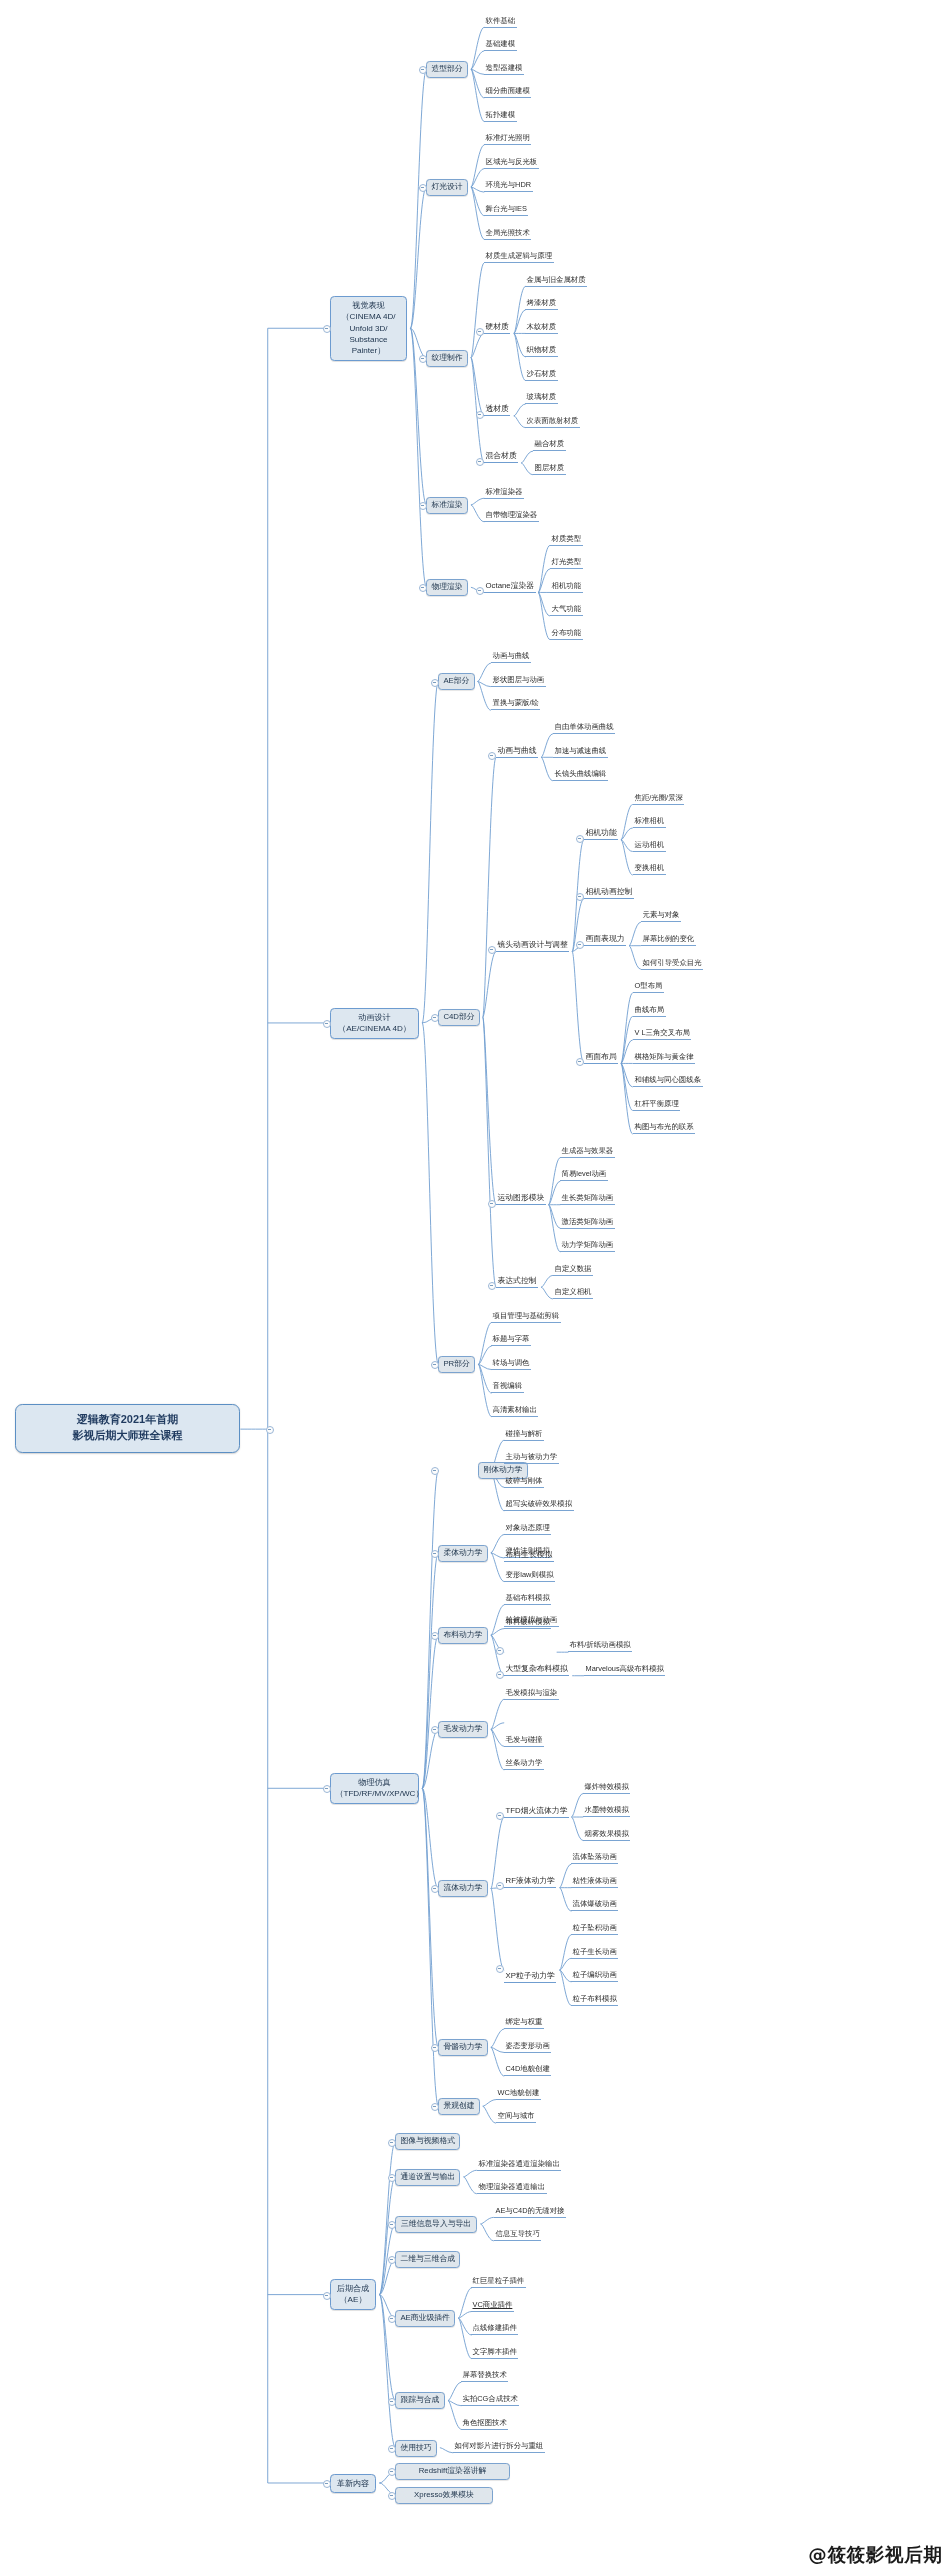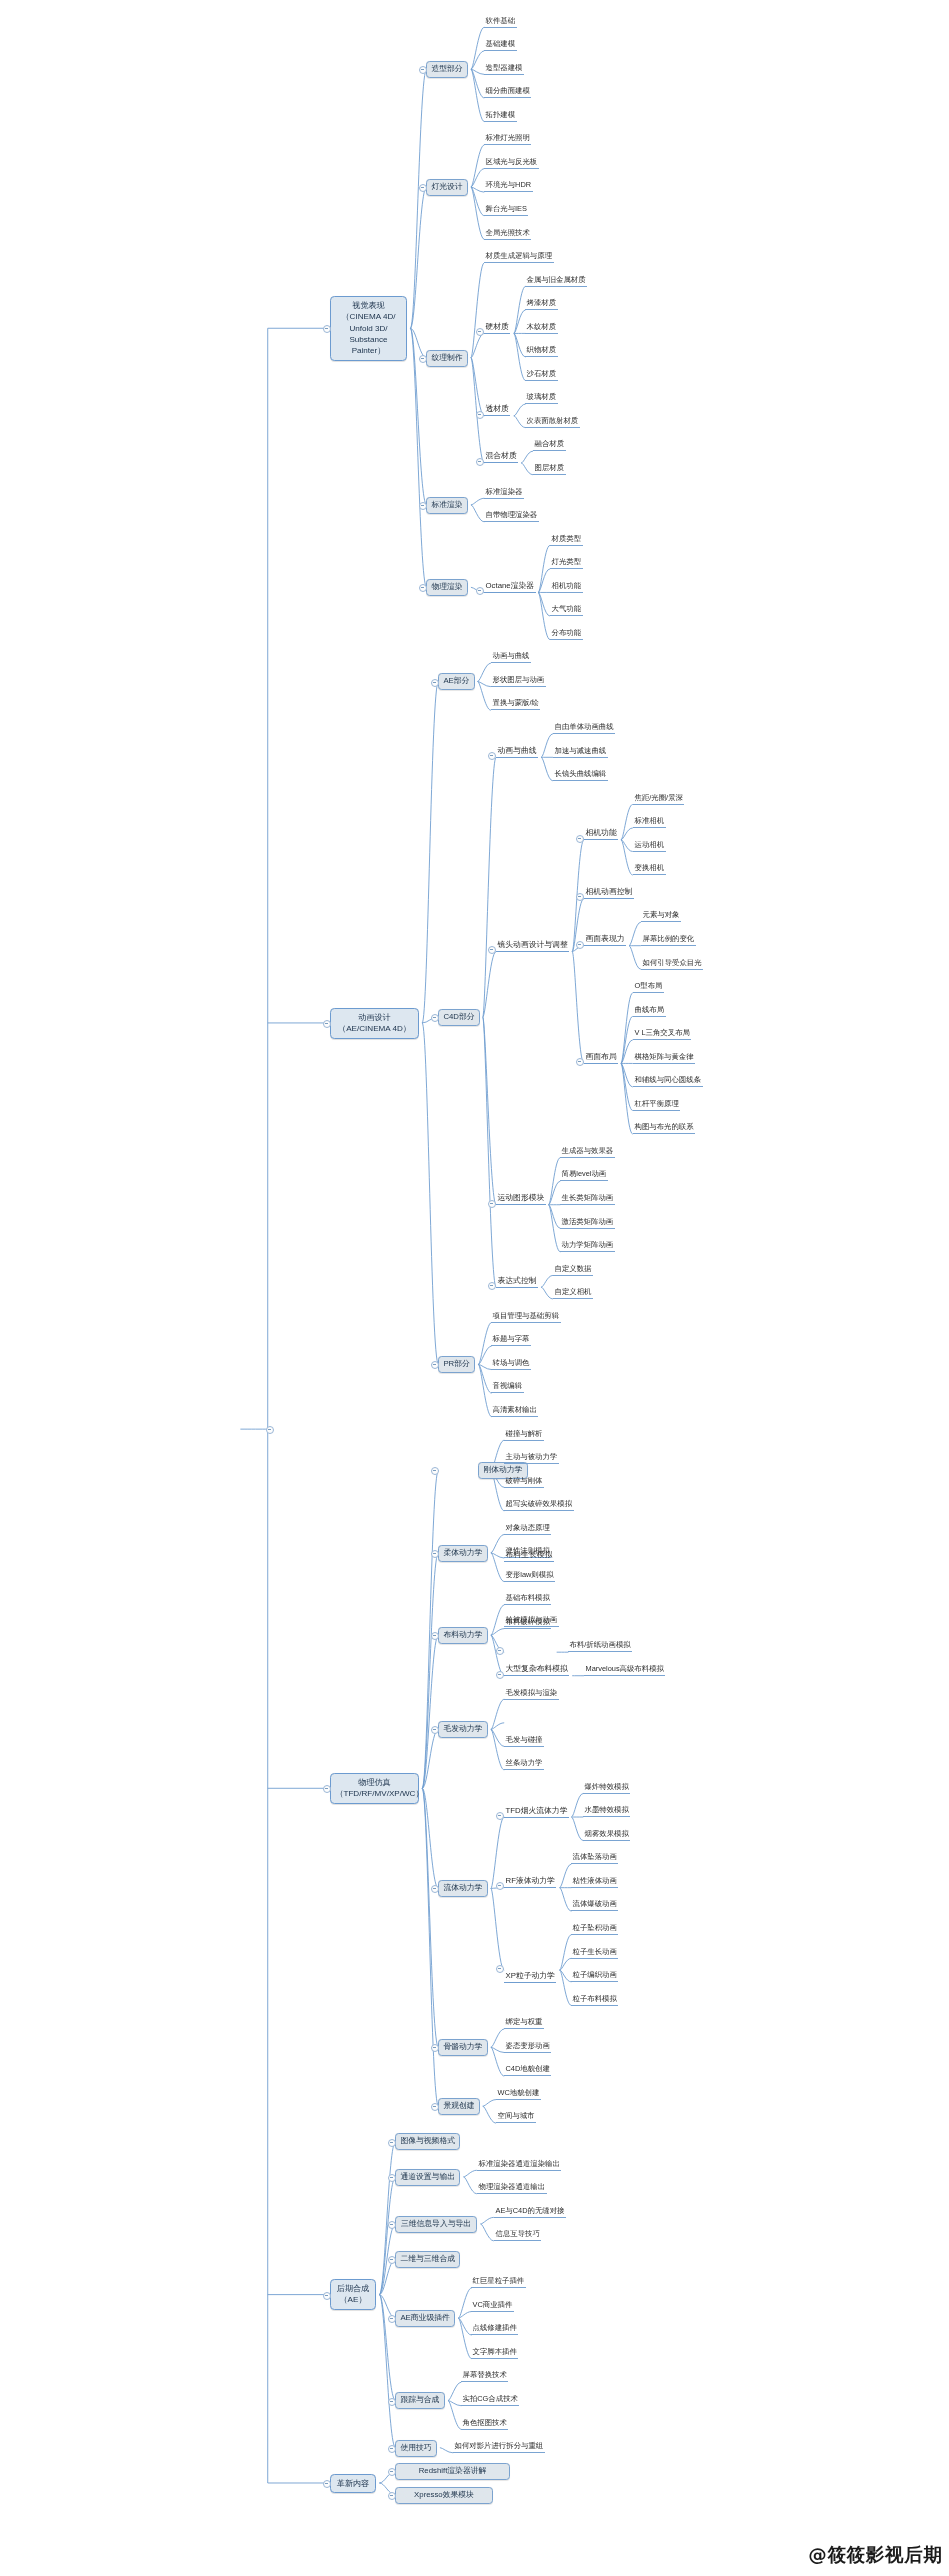--- a/index.html
+++ b/index.html
@@ -236,20 +236,24 @@
         <path d="M513 3105.188679245287 L513 3105.188679245287"></path>
         <path d="M362 3360.1320754717026 L447 3360.1320754717026"></path>
         <path d="M513 3360.1320754717026 C 521 3360.1320754717026, 525 3344.1981132075516, 535 3344.1981132075516"></path>
         <path d="M513 3360.1320754717026 C 521 3360.1320754717026, 525 3376.0660377358536, 535 3376.0660377358536"></path>
         <path d="M513 3360.1320754717026 L513 3360.1320754717026"></path>
         <path d="M362 444.2169811320754 L362 3360.1320754717026"></path>
         <path d="M325 1934 C 338 1934, 354 1934, 362 1934"></path>
       </g>
     </svg>
 
+  <div class="node root" style="left:15px;top:1404px;width:225px;">
+    <div>逻辑教育2021年首期</div>
+    <div>影视后期大师班全课程</div>
+  </div>
 
   <div class="watermark">@筱筱影视后期</div>
 <div class="node lvl1" style="left: 330px; width: 77px; white-space: normal; top: 296px;"><span>视觉表现（CINEMA 4D/ Unfold 3D/ Substance Painter）</span></div>
     <div class="collapse" style="left: 323px; top: 325px;"></div>
     <div class="node lvl2" style="left: 426px; top: 61px;"><span>造型部分</span></div>
     <div class="collapse" style="left: 419px; top: 66px;"></div>
     <div class="node leaf" style="left: 484px; top: 16.6px;"><span>软件基础</span></div>
     <div class="node leaf" style="left: 484px; top: 40px;"><span>基础建模</span></div>
     <div class="node leaf" style="left: 484px; top: 64px;"><span>造型器建模</span></div>
     <div class="node leaf" style="left: 484px; top: 87px;"><span>细分曲面建模</span></div>
@@ -414,21 +418,21 @@
     <div class="node leaf" style="left: 477px; top: 2183px;"><span>物理渲染器通道输出</span></div>
     <div class="node lvl2" style="left: 395px; width: 82px; white-space: normal; top: 2216px;"><span>三维信息导入与导出</span></div>
     <div class="collapse" style="left: 388px; top: 2221px;"></div>
     <div class="node leaf" style="left: 494px; top: 2207px;"><span>AE与C4D的无缝对接</span></div>
     <div class="node leaf" style="left: 494px; top: 2230px;"><span>信息互导技巧</span></div>
     <div class="node lvl2" style="left: 395px; top: 2251px;"><span>二维与三维合成</span></div>
     <div class="collapse" style="left: 388px; top: 2256px;"></div>
     <div class="node lvl2" style="left: 395px; top: 2310px;"><span>AE商业级插件</span></div>
     <div class="collapse" style="left: 388px; top: 2315px;"></div>
     <div class="node leaf" style="left: 471px; top: 2277px;"><span>红巨星粒子插件</span></div>
-    <div class="node leaf" style="left: 471px; top: 2301px;"><span>VC商业插件</span></div>
+    <div class="node leaf" style="left: 471px; top: 2301px; text-decoration: underline;"><span>VC商业插件</span></div>
     <div class="node leaf" style="left: 471px; top: 2324px;"><span>点线修建插件</span></div>
     <div class="node leaf" style="left: 471px; top: 2348px;"><span>文字脚本插件</span></div>
     <div class="node lvl2" style="left: 395px; top: 2392px;"><span>跟踪与合成</span></div>
     <div class="collapse" style="left: 388px; top: 2398px;"></div>
     <div class="node leaf" style="left: 461px; top: 2371px;"><span>屏幕替换技术</span></div>
     <div class="node leaf" style="left: 461px; top: 2395px;"><span>实拍CG合成技术</span></div>
     <div class="node leaf" style="left: 461px; top: 2419px;"><span>角色抠图技术</span></div>
     <div class="node lvl2" style="left: 395px; top: 2440px;"><span>使用技巧</span></div>
     <div class="collapse" style="left: 388px; top: 2445px;"></div>
     <div class="node leaf" style="left: 453px; top: 2442px;"><span>如何对影片进行拆分与重组</span></div>

